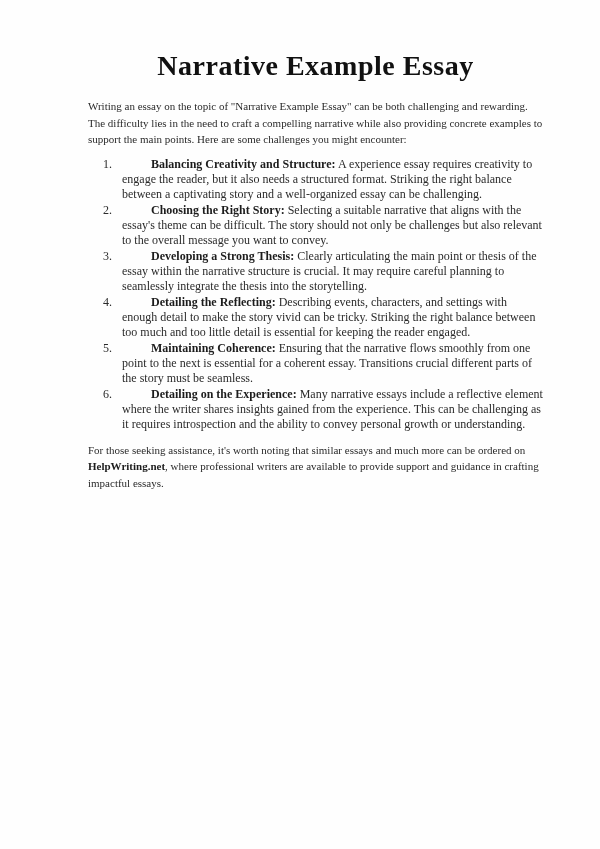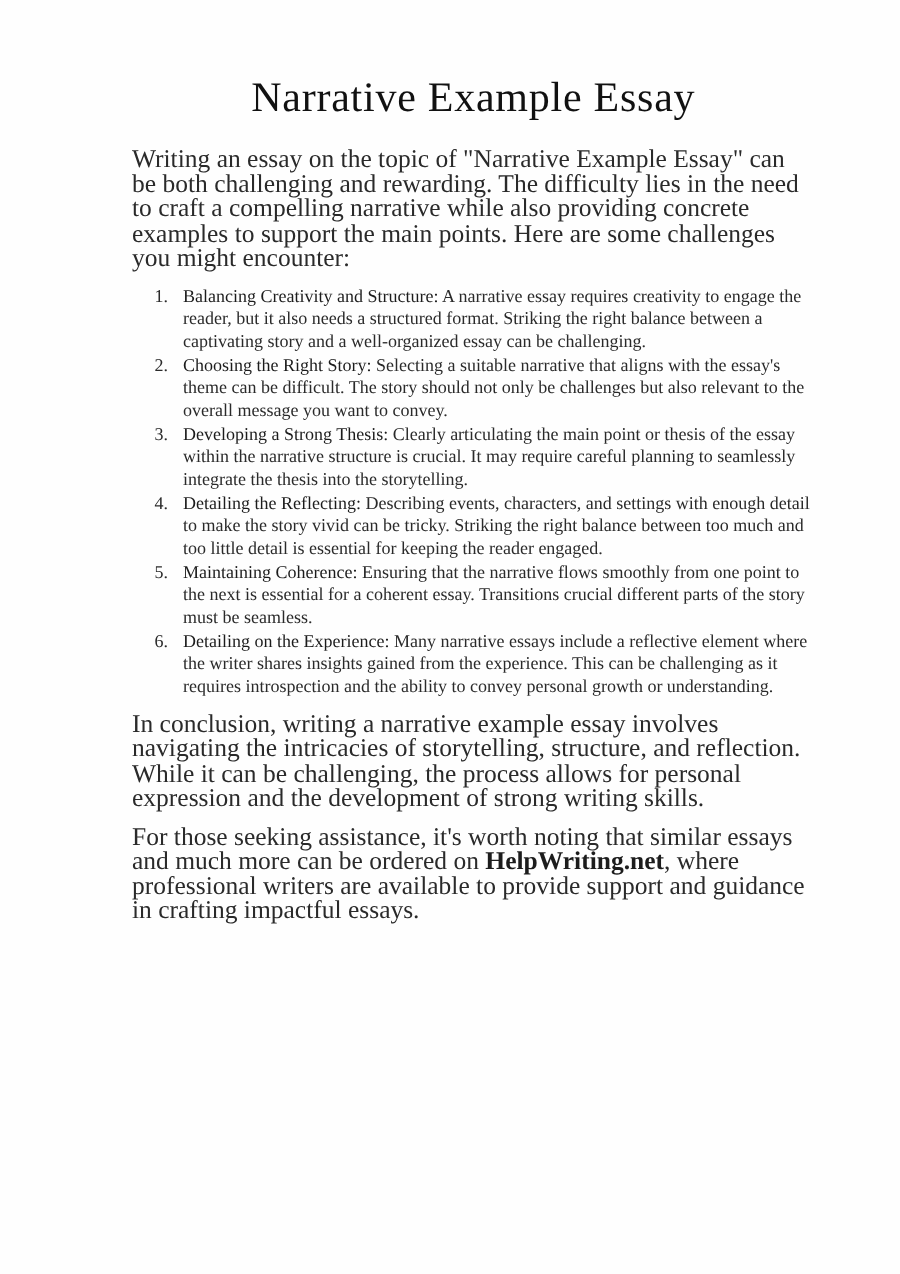--- a/index.html
+++ b/index.html
@@ -14,28 +14,28 @@
     background: #fefefe;
     overflow: hidden;
     font-family: "Liberation Serif", "DejaVu Serif", serif;
     color: #2a2a2a;
     box-sizing: border-box;
     padding: 50px 57px 0 88px;
   }
   .title {
     text-align: center;
     font-size: 28px;
-    font-weight: normal;
+    font-weight: bold;
     color: #111111;
     letter-spacing: 0.5px;
     margin: 0 0 16px 0;
     line-height: 1.15;
   }
   .para {
-    font-size: 17px;
+    font-size: 11px;
     line-height: 16.5px;
     margin: 0 0 9px 0;
     text-align: left;
   }
   .list {
     margin: 0 0 10px 0;
     padding: 0;
   }
   .list-item {
     position: relative;
@@ -43,43 +43,44 @@
     line-height: 15px;
     padding-left: 34px;
     margin: 0 0 1px 0;
   }
   .list-item .num {
     position: absolute;
     left: 15px;
     top: 0;
   }
   .lead {
-    font-weight: normal;
+    font-weight: bold;
     color: #1c1c1c;
+    margin-left: 29px;
   }
   .link-bold {
     font-weight: bold;
     color: #1c1c1c;
     cursor: pointer;
     text-decoration: none;
   }
 </style>
 </head>
 <body>
 
 <div class="page">
 
   <h1 class="title">Narrative Example Essay</h1>
 
   <p class="para">Writing an essay on the topic of "Narrative Example Essay" can be both challenging and rewarding. The difficulty lies in the need to craft a compelling narrative while also providing concrete examples to support the main points. Here are some challenges you might encounter:</p>
 
   <div class="list">
 
     <div class="list-item">
-      <span class="num">1.</span><span class="lead">Balancing Creativity and Structure:</span><span> A narrative essay requires creativity to engage the reader, but it also needs a structured format. Striking the right balance between a captivating story and a well-organized essay can be challenging.</span>
+      <span class="num">1.</span><span class="lead">Balancing Creativity and Structure:</span><span> A experience essay requires creativity to engage the reader, but it also needs a structured format. Striking the right balance between a captivating story and a well-organized essay can be challenging.</span>
     </div>
 
     <div class="list-item">
       <span class="num">2.</span><span class="lead">Choosing the Right Story:</span><span> Selecting a suitable narrative that aligns with the essay's theme can be difficult. The story should not only be challenges but also relevant to the overall message you want to convey.</span>
     </div>
 
     <div class="list-item">
       <span class="num">3.</span><span class="lead">Developing a Strong Thesis:</span><span> Clearly articulating the main point or thesis of the essay within the narrative structure is crucial. It may require careful planning to seamlessly integrate the thesis into the storytelling.</span>
     </div>
 
@@ -90,17 +91,16 @@
     <div class="list-item">
       <span class="num">5.</span><span class="lead">Maintaining Coherence:</span><span> Ensuring that the narrative flows smoothly from one point to the next is essential for a coherent essay. Transitions crucial different parts of the story must be seamless.</span>
     </div>
 
     <div class="list-item">
       <span class="num">6.</span><span class="lead">Detailing on the Experience:</span><span> Many narrative essays include a reflective element where the writer shares insights gained from the experience. This can be challenging as it requires introspection and the ability to convey personal growth or understanding.</span>
     </div>
 
   </div>
 
-  <p class="para">In conclusion, writing a narrative example essay involves navigating the intricacies of storytelling, structure, and reflection. While it can be challenging, the process allows for personal expression and the development of strong writing skills.</p>
 
   <p class="para"><span>For those seeking assistance, it's worth noting that similar essays and much more can be ordered on </span><span class="link-bold">HelpWriting.net</span><span>, where professional writers are available to provide support and guidance in crafting impactful essays.</span></p>
 
 </div>
 
 </body></html>

